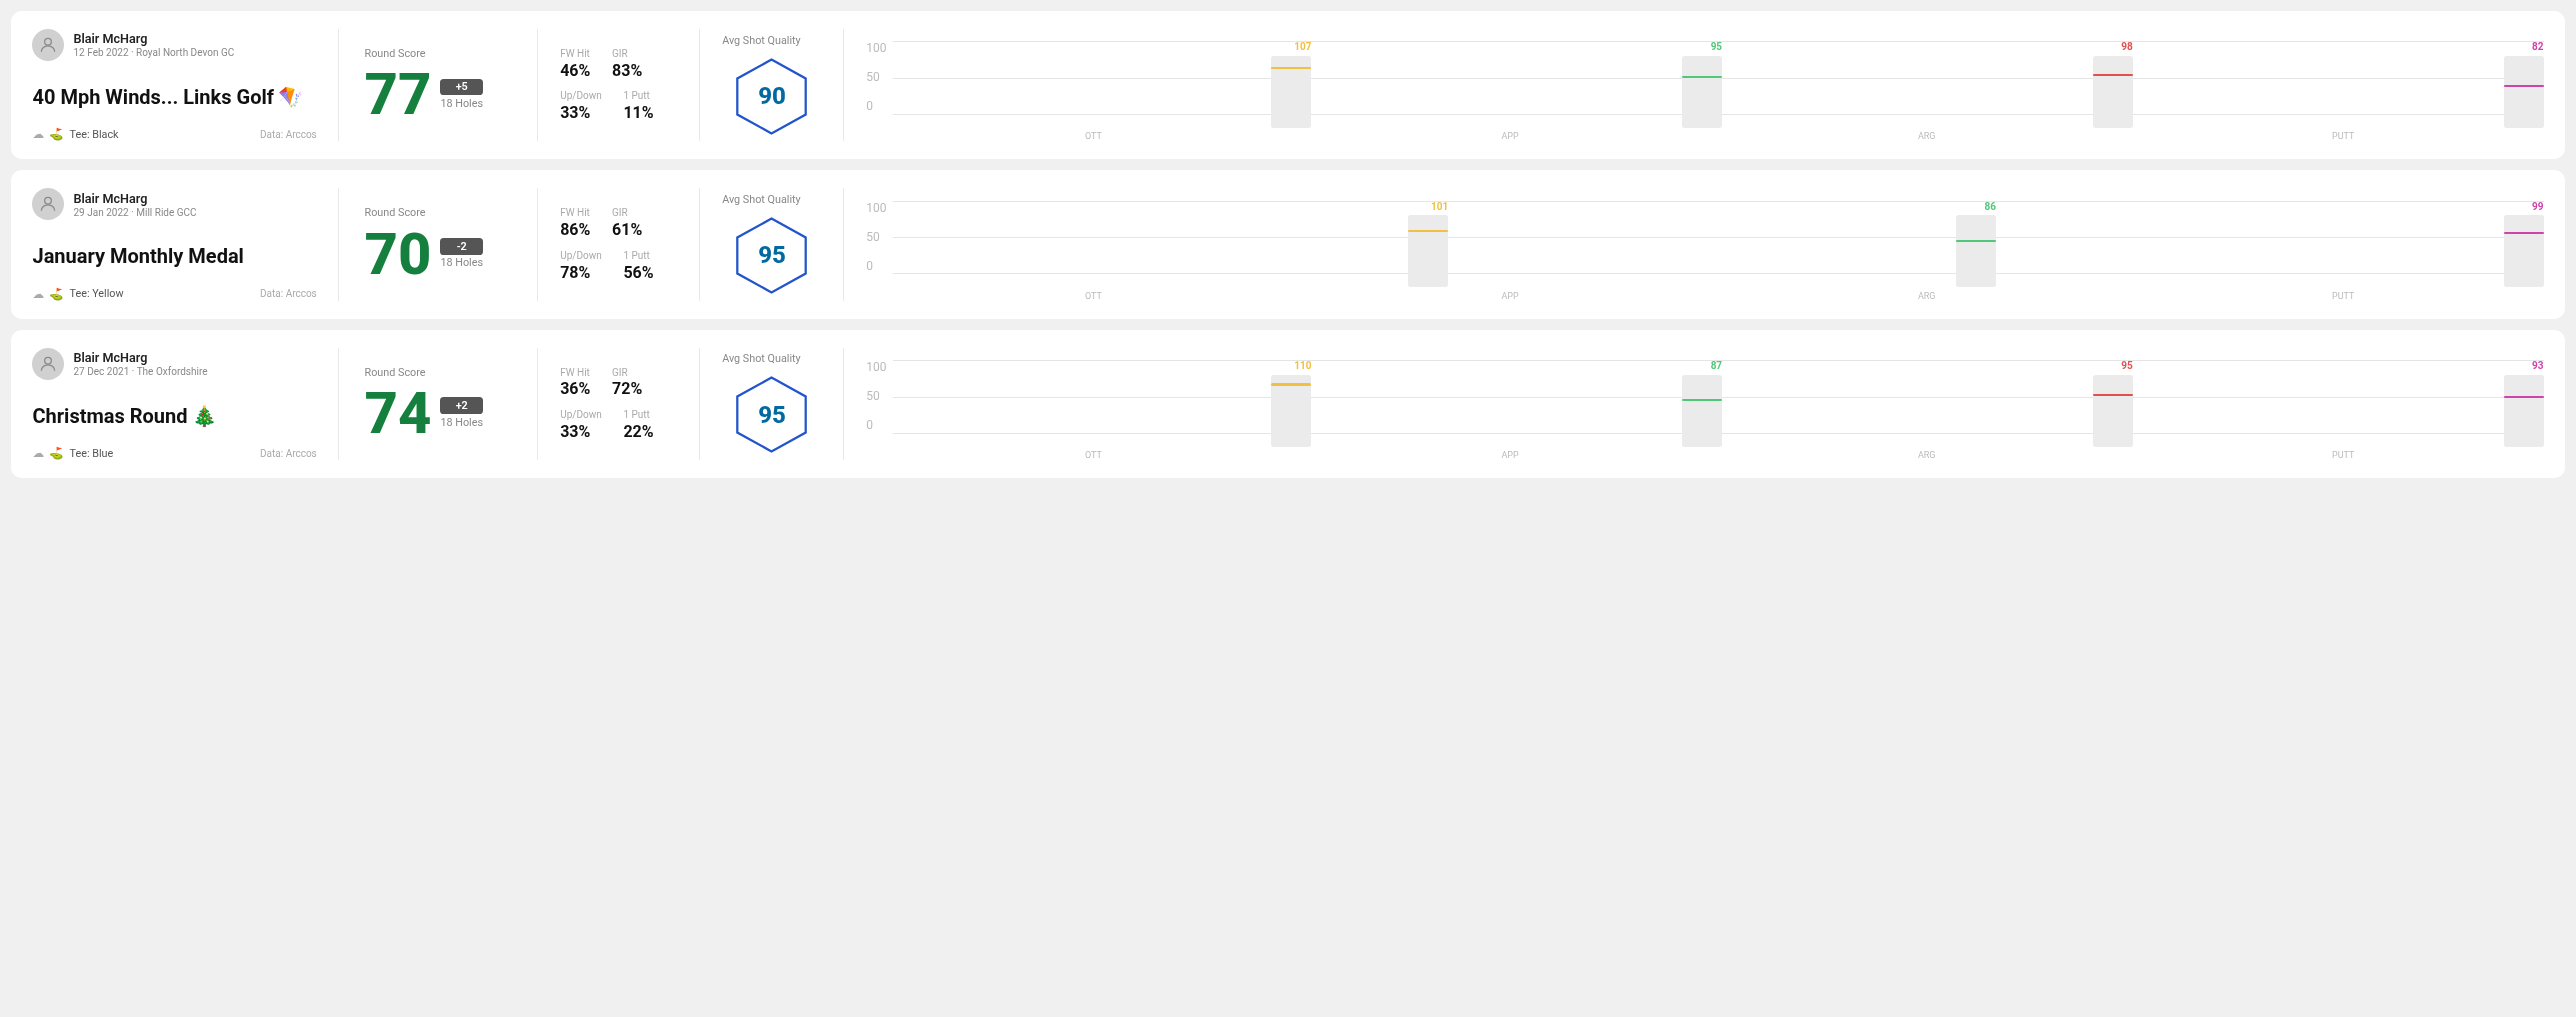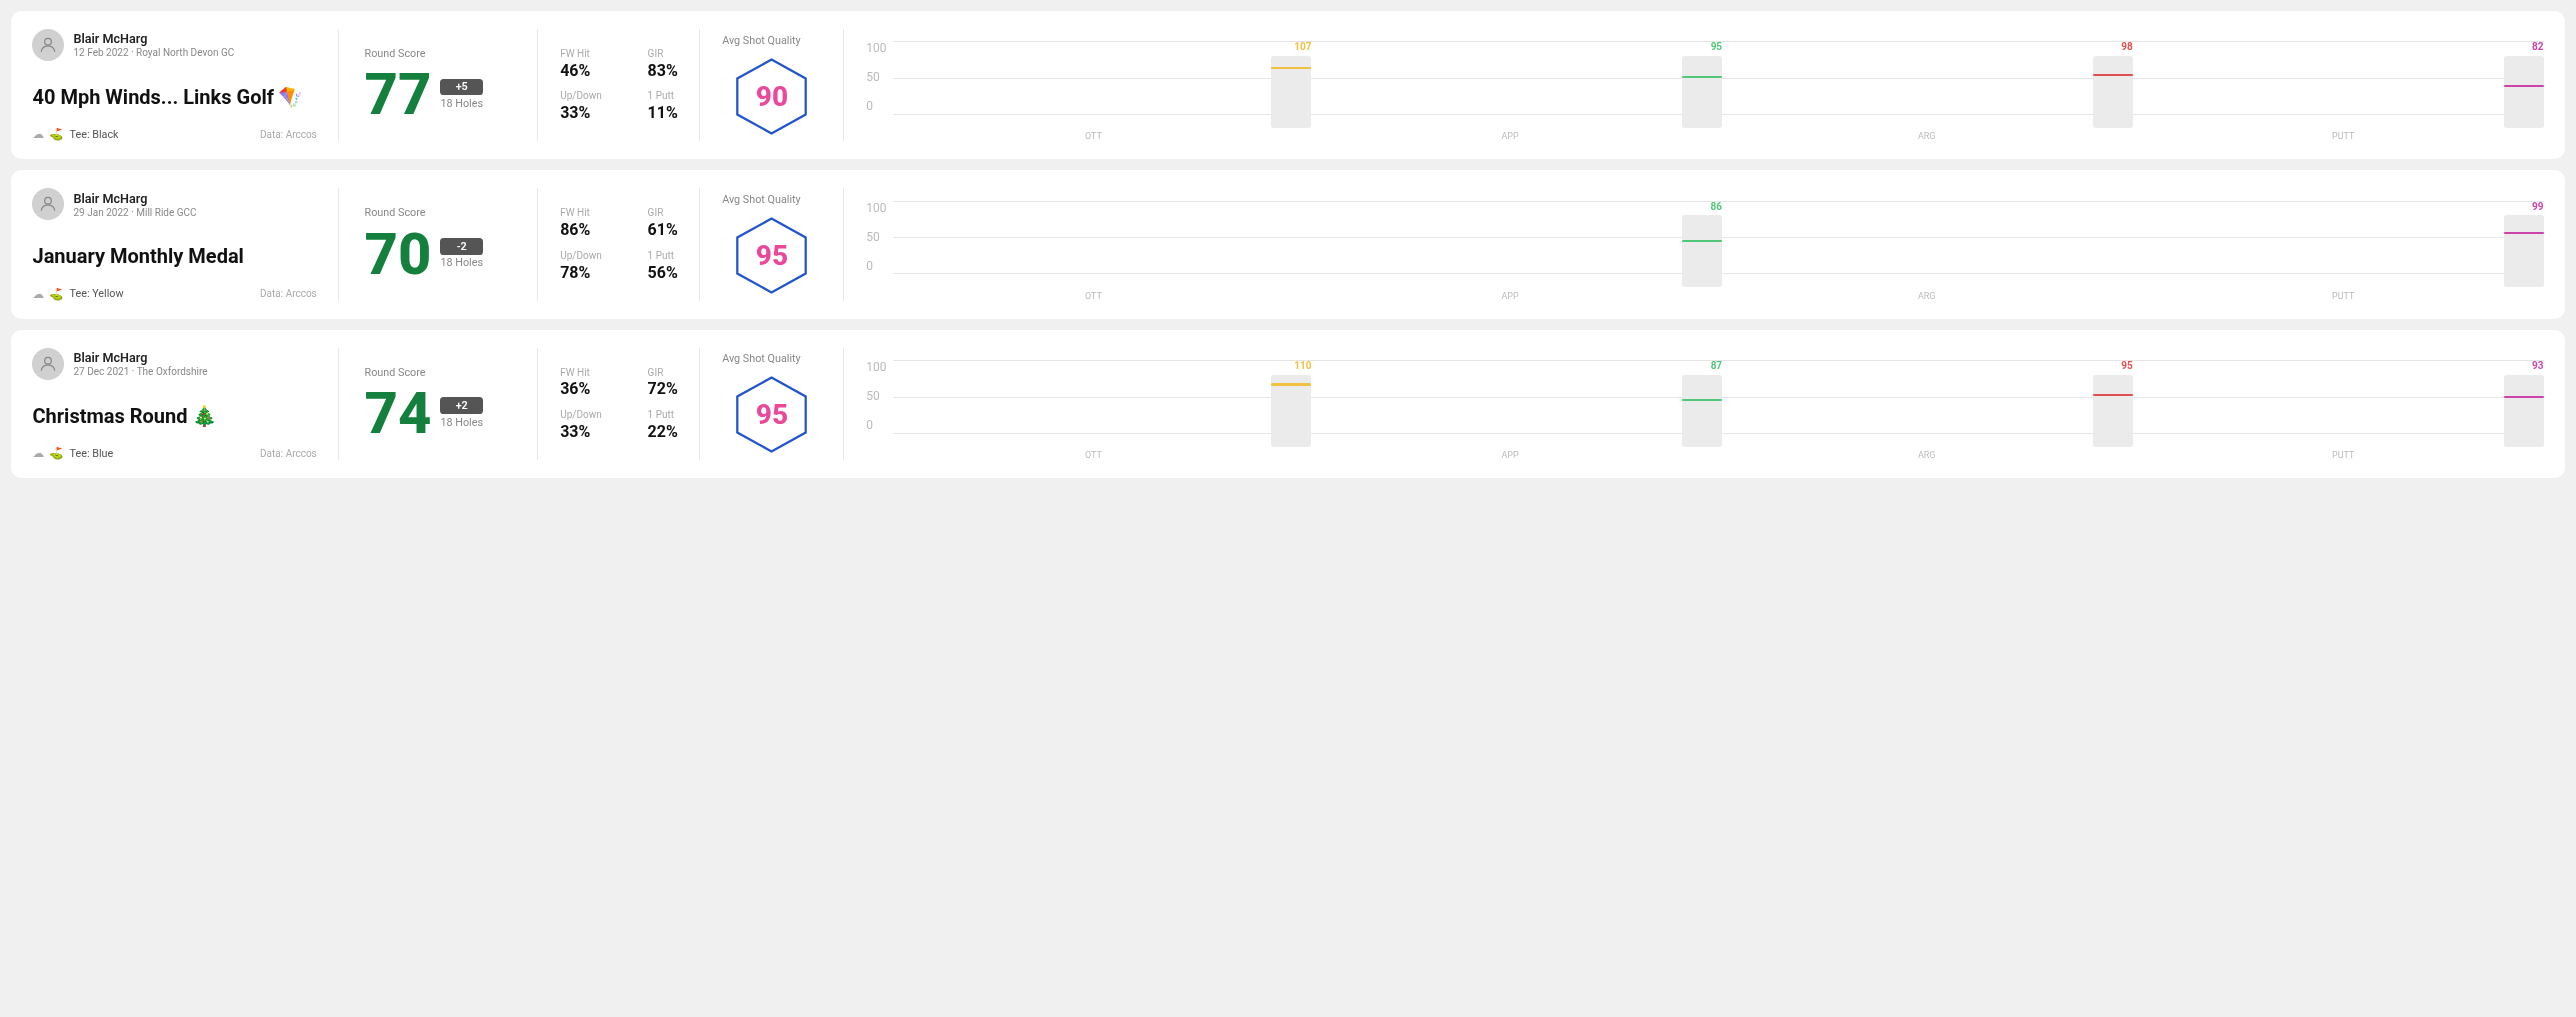--- a/index.html
+++ b/index.html
@@ -130,21 +130,20 @@
       padding: 0 21.7px;
       border-right: 0.9px solid #e8e8e8;
       display: flex;
       flex-direction: column;
       justify-content: center;
       gap: 10.8px;
     }
     .stats-group {
       display: flex;
       gap: 21.7px;
-      justify-content: space-between;
     }
     .stat-item {}
     .stat-label {
       font-size: 10px;
       color: #aaa;
       margin-bottom: 1.8px;
     }
     .stat-value {
       font-size: 16px;
       font-weight: 700;
@@ -174,23 +173,23 @@
       display: flex;
       align-items: center;
       justify-content: center;
     }
     .hexagon-container svg {
       position: absolute;
       top: 0; left: 0;
       width: 100%; height: 100%;
     }
     .hexagon-number {
-      font-size: 28px;
+      font-size: 24px;
       font-weight: 800;
-      color: #ec4899;
+      color: #0369a1;
       z-index: 1;
       position: relative;
     }
 
     .chart-section {
       flex: 1;
       padding: 0 0 0 21.7px;
       display: flex;
       flex-direction: column;
       justify-content: center;
@@ -452,20 +451,26 @@
           <div class="y-axis-labels">
     <span>100</span>
     <span>50</span>
     <span>0</span>
   </div>
           <div class="chart-grid-line" style="top: 12.6px;"></div>
           <div class="chart-grid-line" style="top: 49px;"></div>
           <div class="chart-grid-line" style="top: 85px;"></div>
           <div class="chart-area" style="height: 99px; align-items: flex-end;">
             <div class="chart-col" style="position: relative;">
+              <div class="chart-value-label" style="color: rgb(240, 192, 64);">101</div>
+              <div class="bar-wrapper" style="height: 72px; width: 40px; background: rgb(235, 235, 235); border-radius: 2.7px; position: relative;">
+                <div class="bar-line" style="background: rgb(240, 192, 64); top: 14.4px;"></div>
+              </div>
+            </div>
+            <div class="chart-col" style="position: relative;">
               <div class="chart-value-label" style="color: rgb(80, 200, 120);">86</div>
               <div class="bar-wrapper" style="height: 72px; width: 40px; background: rgb(235, 235, 235); border-radius: 2.7px; position: relative;">
                 <div class="bar-line" style="background: rgb(80, 200, 120); top: 25px;"></div>
               </div>
             </div>
             <div class="chart-col" style="position: relative;">
               <div class="chart-value-label" style="color: rgb(204, 68, 170);">99</div>
               <div class="bar-wrapper" style="height: 72px; width: 40px; background: rgb(235, 235, 235); border-radius: 2.7px; position: relative;">
                 <div class="bar-line" style="background: rgb(204, 68, 170); top: 16.6px;"></div>
               </div>

